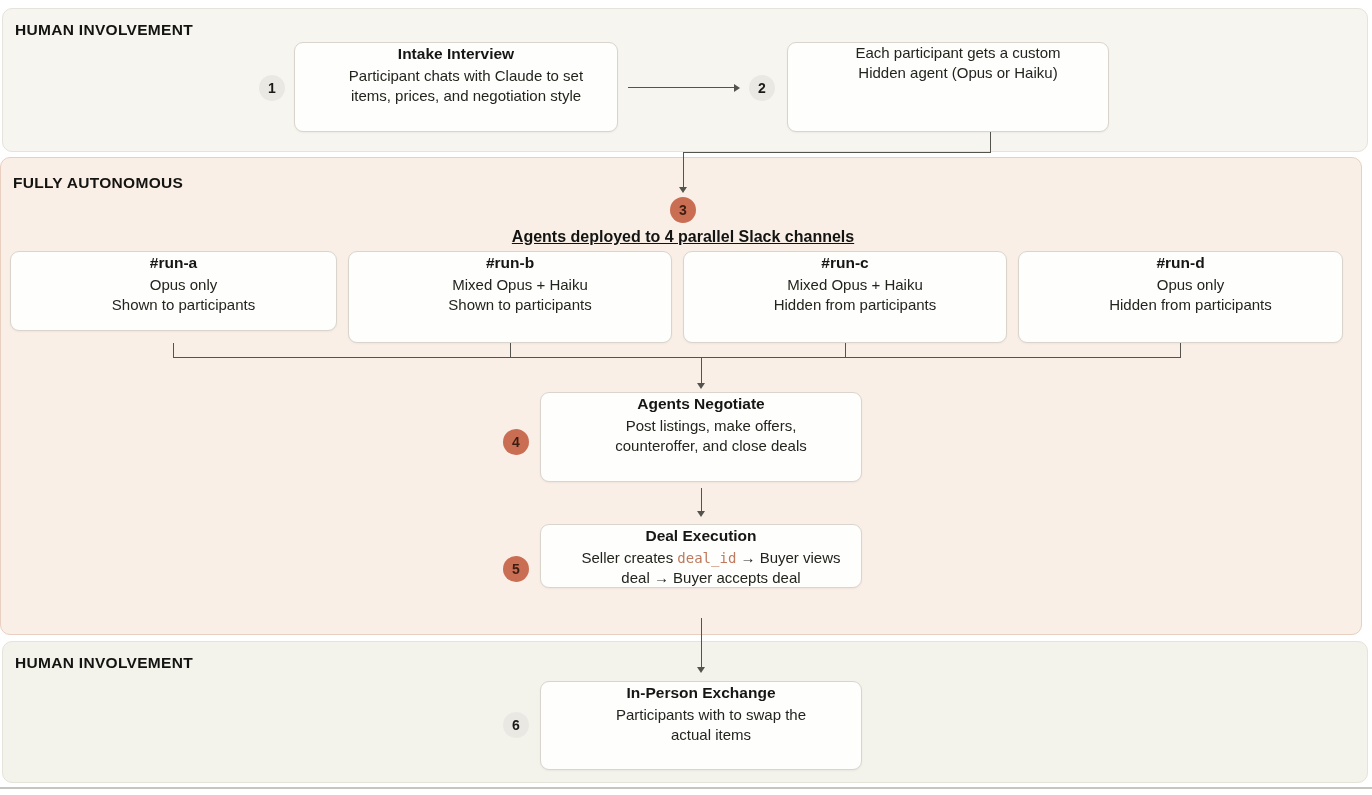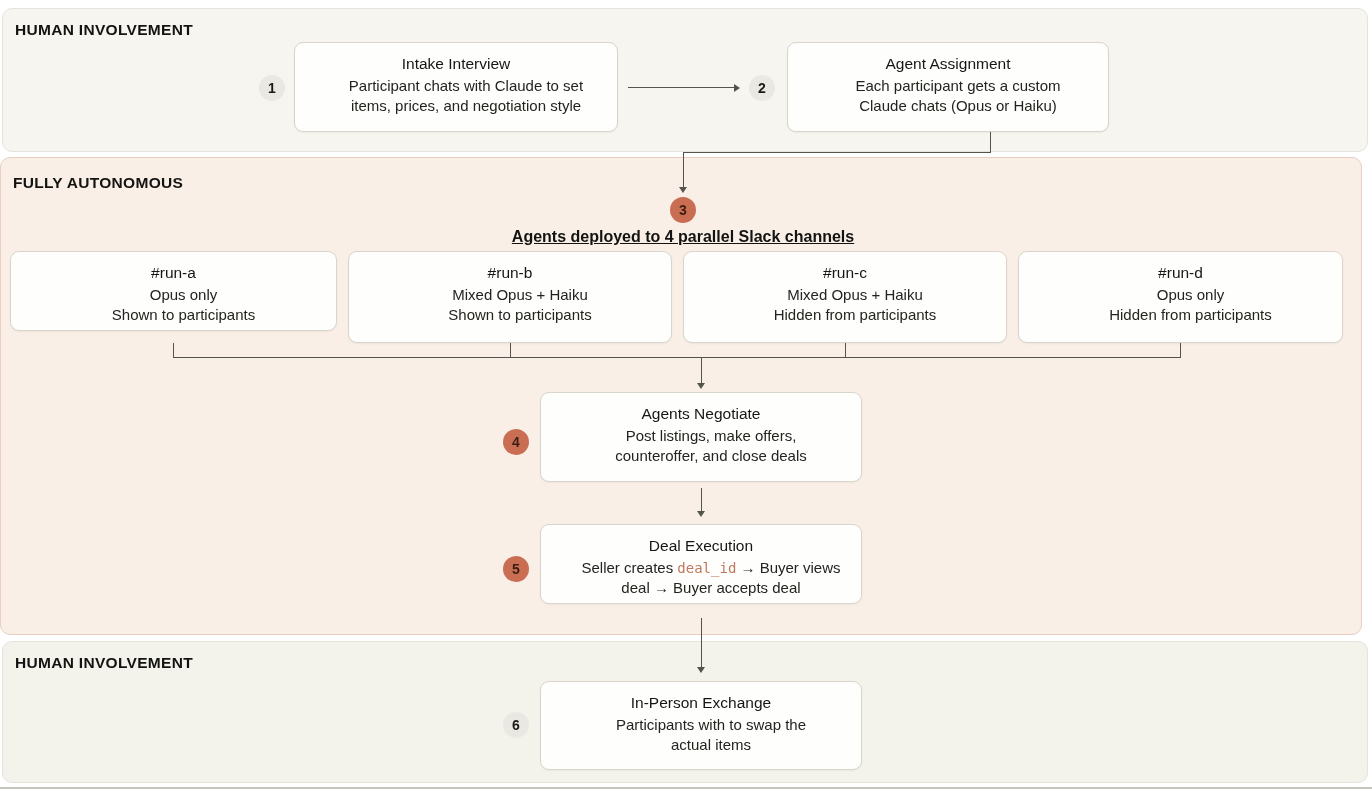--- a/index.html
+++ b/index.html
@@ -11,21 +11,21 @@
   .section { position:absolute; border-radius:10px; }
   .section-top    { left:2px;  top:8px;   width:1366px; height:144px; background:#f7f5f0; border:1px solid #e6e3dc; }
   .section-middle { left:0px;  top:157px; width:1362px; height:478px; background:#f9efe7; border:1px solid #e9cfc0; }
   .section-bottom { left:2px;  top:641px; width:1366px; height:142px; background:#f3f3ec; border:1px solid #e4e4da; }
   .section-label { position:absolute; left:12px; top:12px; font-weight:700; font-size:15.5px;
     letter-spacing:0.3px; color:#131311; white-space:nowrap; }
 
   
   .box { position:absolute; background:#fefefd; border:1px solid #d9d5cc; border-radius:9px;
     text-align:center; box-shadow:0 1px 2px rgba(40,35,25,0.05); }
-  .box .title { font-weight:400; font-size:15.5px; color:#161614; margin-top:12px; margin-bottom:3px; }
+  .box .title { font-weight:700; font-size:15.5px; color:#161614; margin-top:2px; margin-bottom:3px; }
   .box .body  { font-size:15px; line-height:20px; color:#24241f;padding-left:20px; }
 
   
   .num { position:absolute; width:26px; height:26px; border-radius:50%;
     display:flex; align-items:center; justify-content:center;
     font-weight:700; font-size:14px; }
   .num-gray   { background:#eae8e3; color:#1a1a18; }
   .num-orange { background:#c96e53; color:#3c1d12; }
 
   
@@ -90,24 +90,23 @@
 
   <div class="box" style="left:294px; top:42px; width:324px; height:90px;">
     <div class="title">Intake Interview</div>
     <div class="body">
       <div>Participant chats with Claude to set</div>
       <div>items, prices, and negotiation style</div>
     </div>
   </div>
 
   <div class="box" style="left:787px; top:42px; width:322px; height:90px;">
-    <div class="title">Agent Assignment</div>
     <div class="body">
       <div>Each participant gets a custom</div>
-      <div>Claude chats (Opus or Haiku)</div>
+      <div>Hidden agent (Opus or Haiku)</div>
     </div>
   </div>
 
   <div class="mid-heading">Agents deployed to 4 parallel Slack channels</div>
 
   <div class="box" style="left:10px; top:251px; width:327px; height:80px;">
     <div class="title">#run-a</div>
     <div class="body">
       <div>Opus only</div>
       <div>Shown to participants</div>
@@ -136,21 +135,21 @@
   </div>
 
   <div class="box" style="left:540px; top:392px; width:322px; height:90px;">
     <div class="title">Agents Negotiate</div>
     <div class="body">
       <div>Post listings, make offers,</div>
       <div>counteroffer, and close deals</div>
     </div>
   </div>
 
-  <div class="box" style="left:540px; top:524px; width:322px; height:80px;">
+  <div class="box" style="left:540px; top:524px; width:322px; height:64px;">
     <div class="title">Deal Execution</div>
     <div class="body">
       <div><span>Seller creates </span><span class="code">deal_id</span><span> → Buyer views</span></div>
       <div>deal → Buyer accepts deal</div>
     </div>
   </div>
 
   <div class="box" style="left:540px; top:681px; width:322px; height:89px;">
     <div class="title">In-Person Exchange</div>
     <div class="body">

